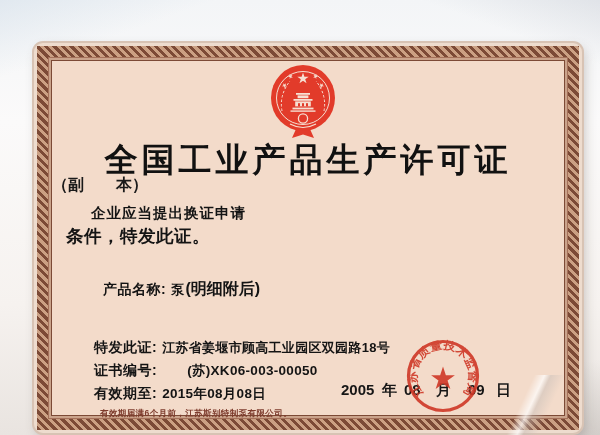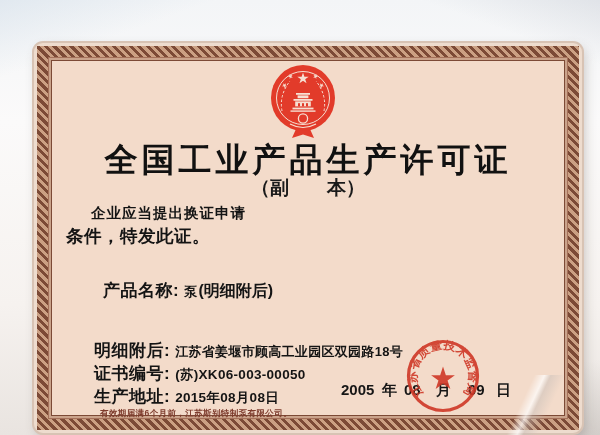--- a/index.html
+++ b/index.html
@@ -42,40 +42,40 @@
   }
   
   .emblem{position:absolute;left:218px;top:4px;width:66px;height:76px;}
   .title{
     position:absolute;left:0;top:77px;width:100%;
     text-align:center;font-size:33px;font-weight:bold;letter-spacing:4px;
     color:#111;white-space:nowrap;
   }
   .subtitle{
     position:absolute;left:0;top:114px;width:100%;
-    text-align:center;font-size:19px;font-weight:bold;color:#1a1a1a;
+    font-size:16px;font-weight:bold;color:#1a1a1a;
   }
   .company{
     position:absolute;left:39px;top:143px;
     font-size:14.5px;font-weight:bold;letter-spacing:1px;
   }
   .statement{
     position:absolute;left:14px;top:162px;width:486px;
     font-size:17.5px;font-weight:bold;line-height:26px;letter-spacing:.5px;
   }
   .statement .ln1{text-indent:39px;white-space:nowrap;}
   .statement .ln2{white-space:nowrap;}
   .frow{position:absolute;display:flex;align-items:baseline;white-space:nowrap;}
-  .frow .flabel{font-size:17px;font-weight:bold;letter-spacing:.5px;}
+  .frow .flabel{font-size:14px;font-weight:bold;letter-spacing:.5px;}
   .frow .fvalue{font-size:13px;font-weight:bold;margin-left:5px;letter-spacing:.3px;}
   .frow .fnote{font-size:16px;font-weight:bold;margin-left:1px;}
   .row-product{left:51px;top:218px;}
   .row-address{left:42px;top:255px;}
   .row-prod-address{left:42px;top:278px;}
-  .row-cert-no{left:42px;top:301px;}
+  .row-cert-no{left:42px;top:301px;gap:25px;}
   .row-valid{left:42px;top:324px;}
   .row-cert-no .fvalue,.row-valid .fvalue{font-size:13.5px;}
   .footnote{
     position:absolute;left:48px;top:347px;
     font-size:8.5px;font-weight:bold;color:#7d3b2c;letter-spacing:.4px;white-space:nowrap;
   }
   .dpart{position:absolute;top:320px;font-size:15px;font-weight:bold;color:#161616;}
   .d-year{left:289px;}  .d-yu{left:330px;}
   .d-month{left:352px;} .d-mu{left:384px;}
   .d-day{left:416px;}   .d-du{left:444px;}
@@ -130,29 +130,29 @@
       </div>
 
       <div class="frow row-product">
         <span class="flabel">产品名称:</span>
         <span class="fvalue">泵</span>
         <span class="fnote">(明细附后)</span>
       </div>
       <div class="frow row-address">
       </div>
       <div class="frow row-prod-address">
-        <span class="flabel">明细附后:</span>
+        <span class="flabel">特发此证:</span>
         <span class="fvalue">江苏省姜堰市顾高工业园区双园路18号</span>
       </div>
       <div class="frow row-cert-no">
         <span class="flabel">证书编号:</span>
         <span class="fvalue">(苏)XK06-003-00050</span>
       </div>
       <div class="frow row-valid">
-        <span class="flabel">生产地址:</span>
+        <span class="flabel">有效期至:</span>
         <span class="fvalue">2015年08月08日</span>
       </div>
 
       <div class="footnote">有效期届满6个月前，江苏斯别特制泵有限公司。</div>
 
       <span class="dpart d-year">2005</span>
       <span class="dpart d-yu">年</span>
       <span class="dpart d-month">08</span>
       <span class="dpart d-mu">月</span>
       <span class="dpart d-day">09</span>

